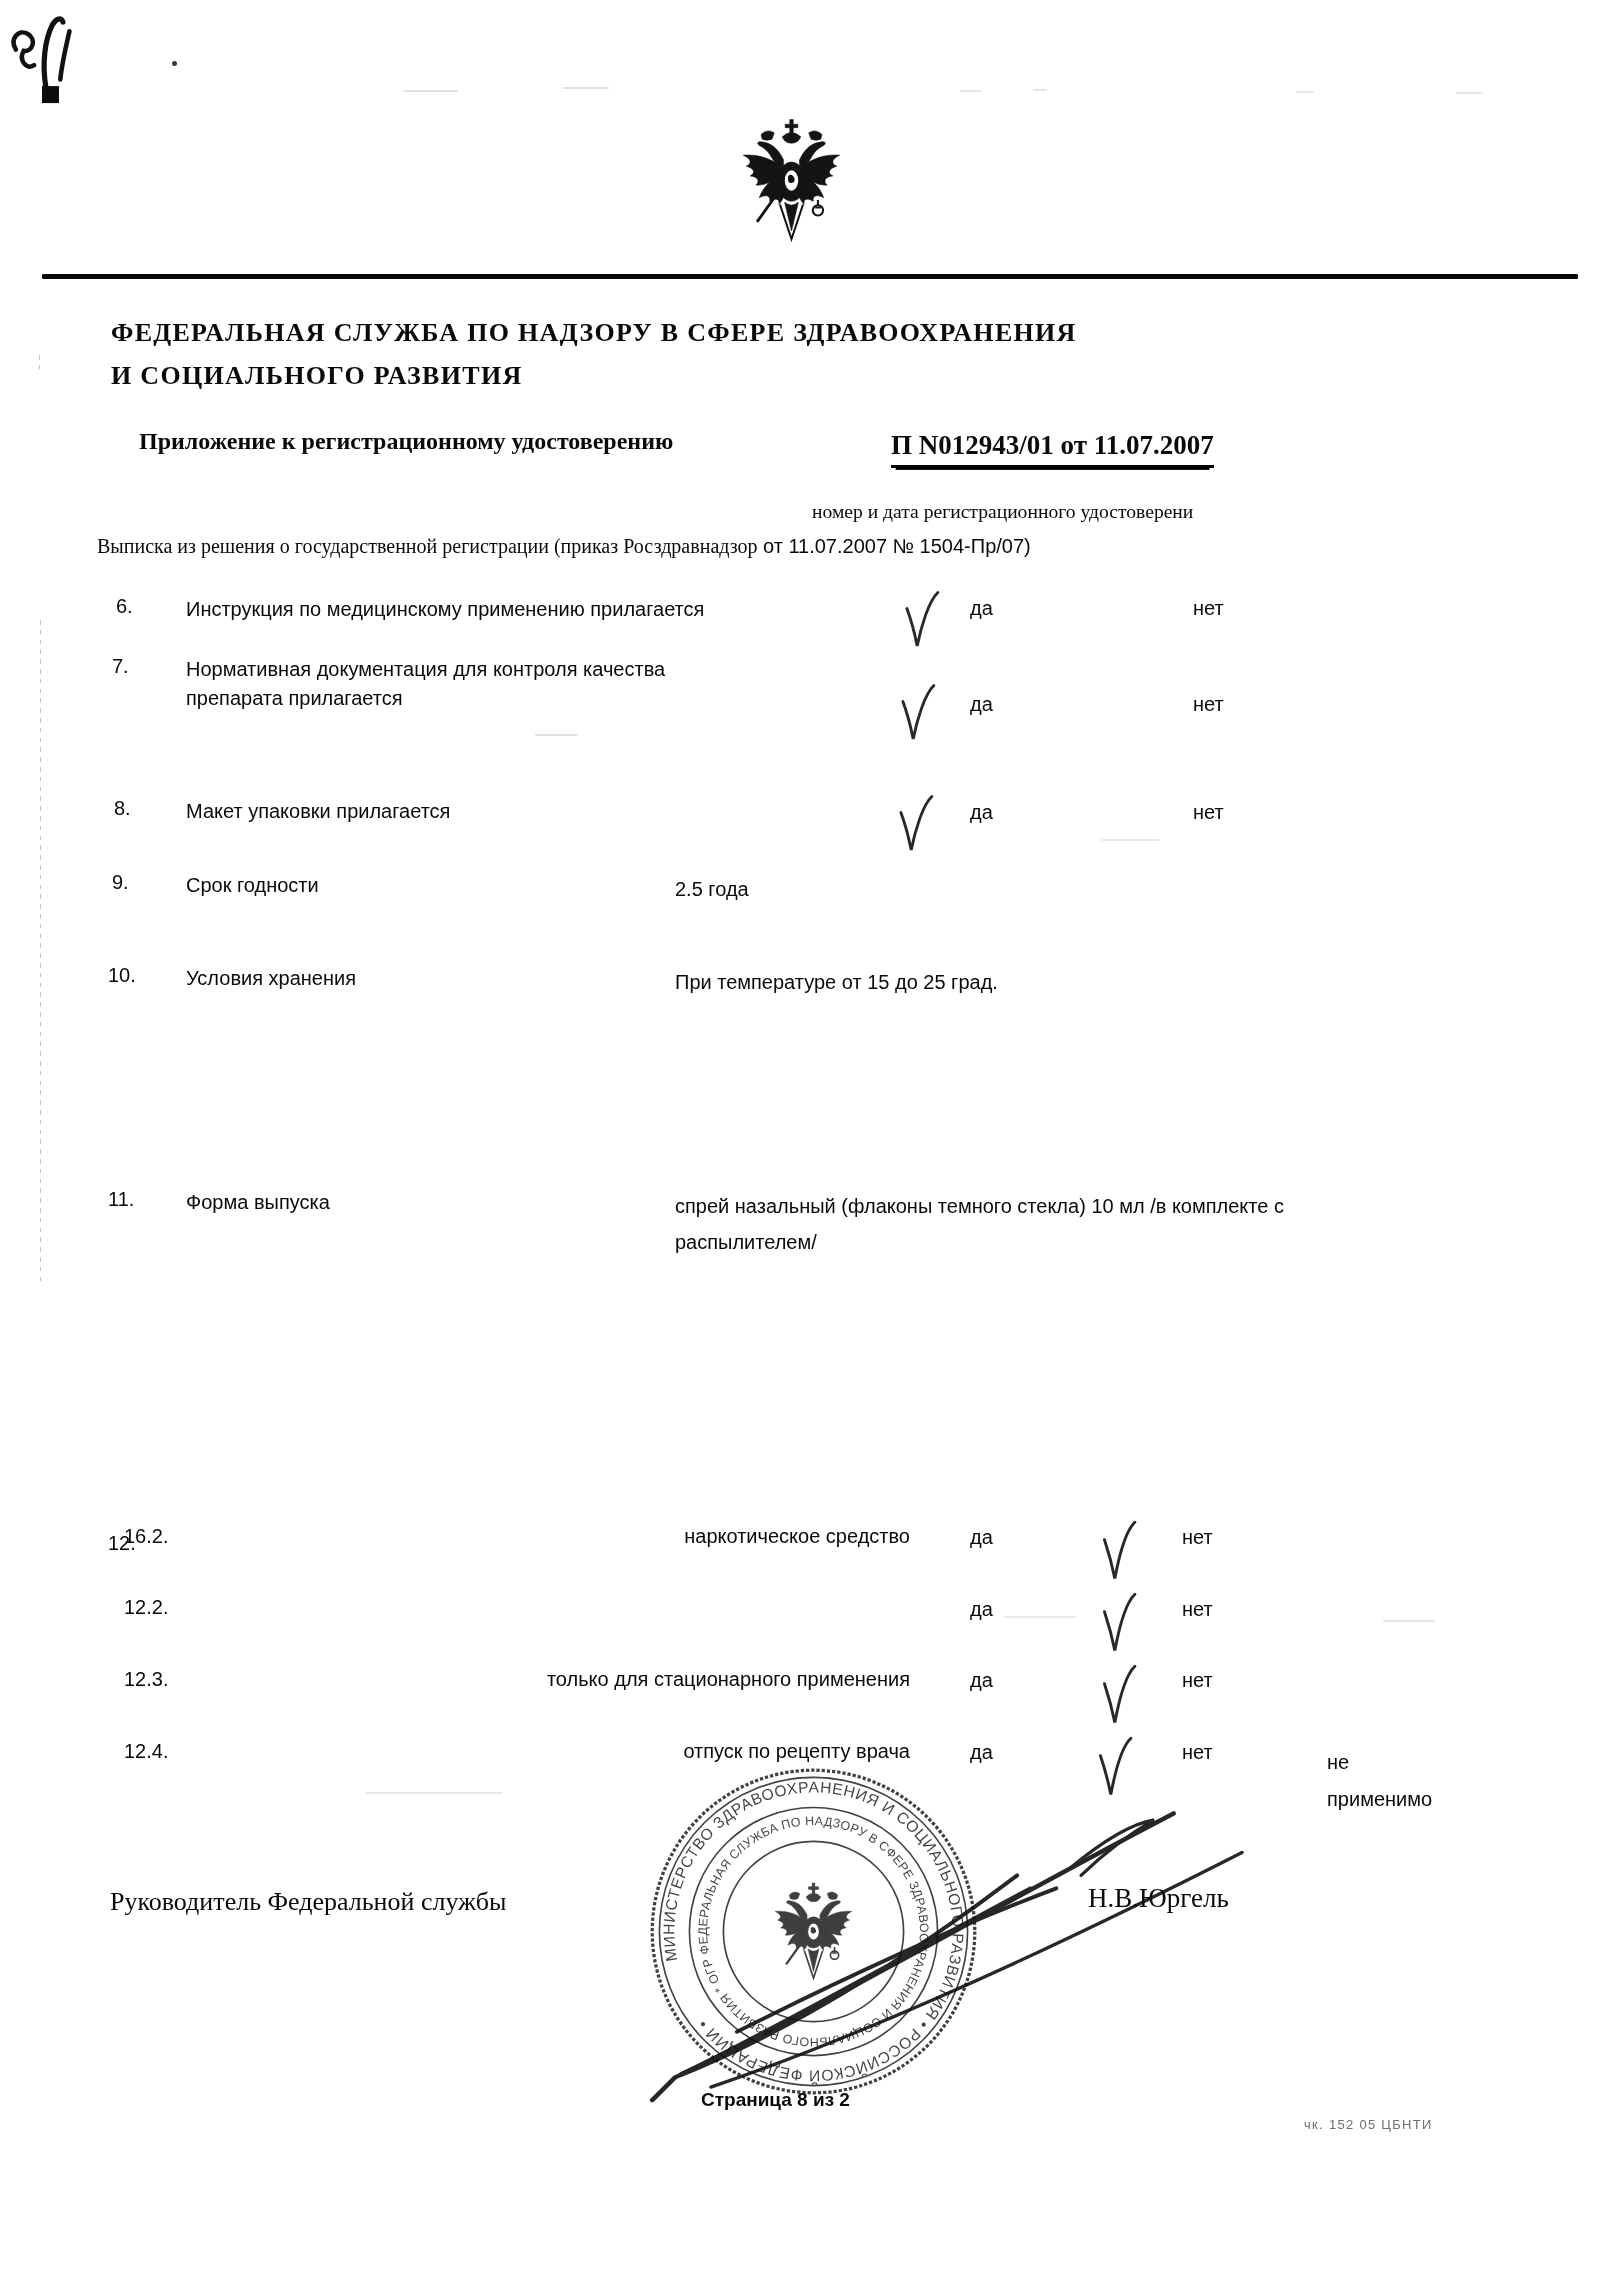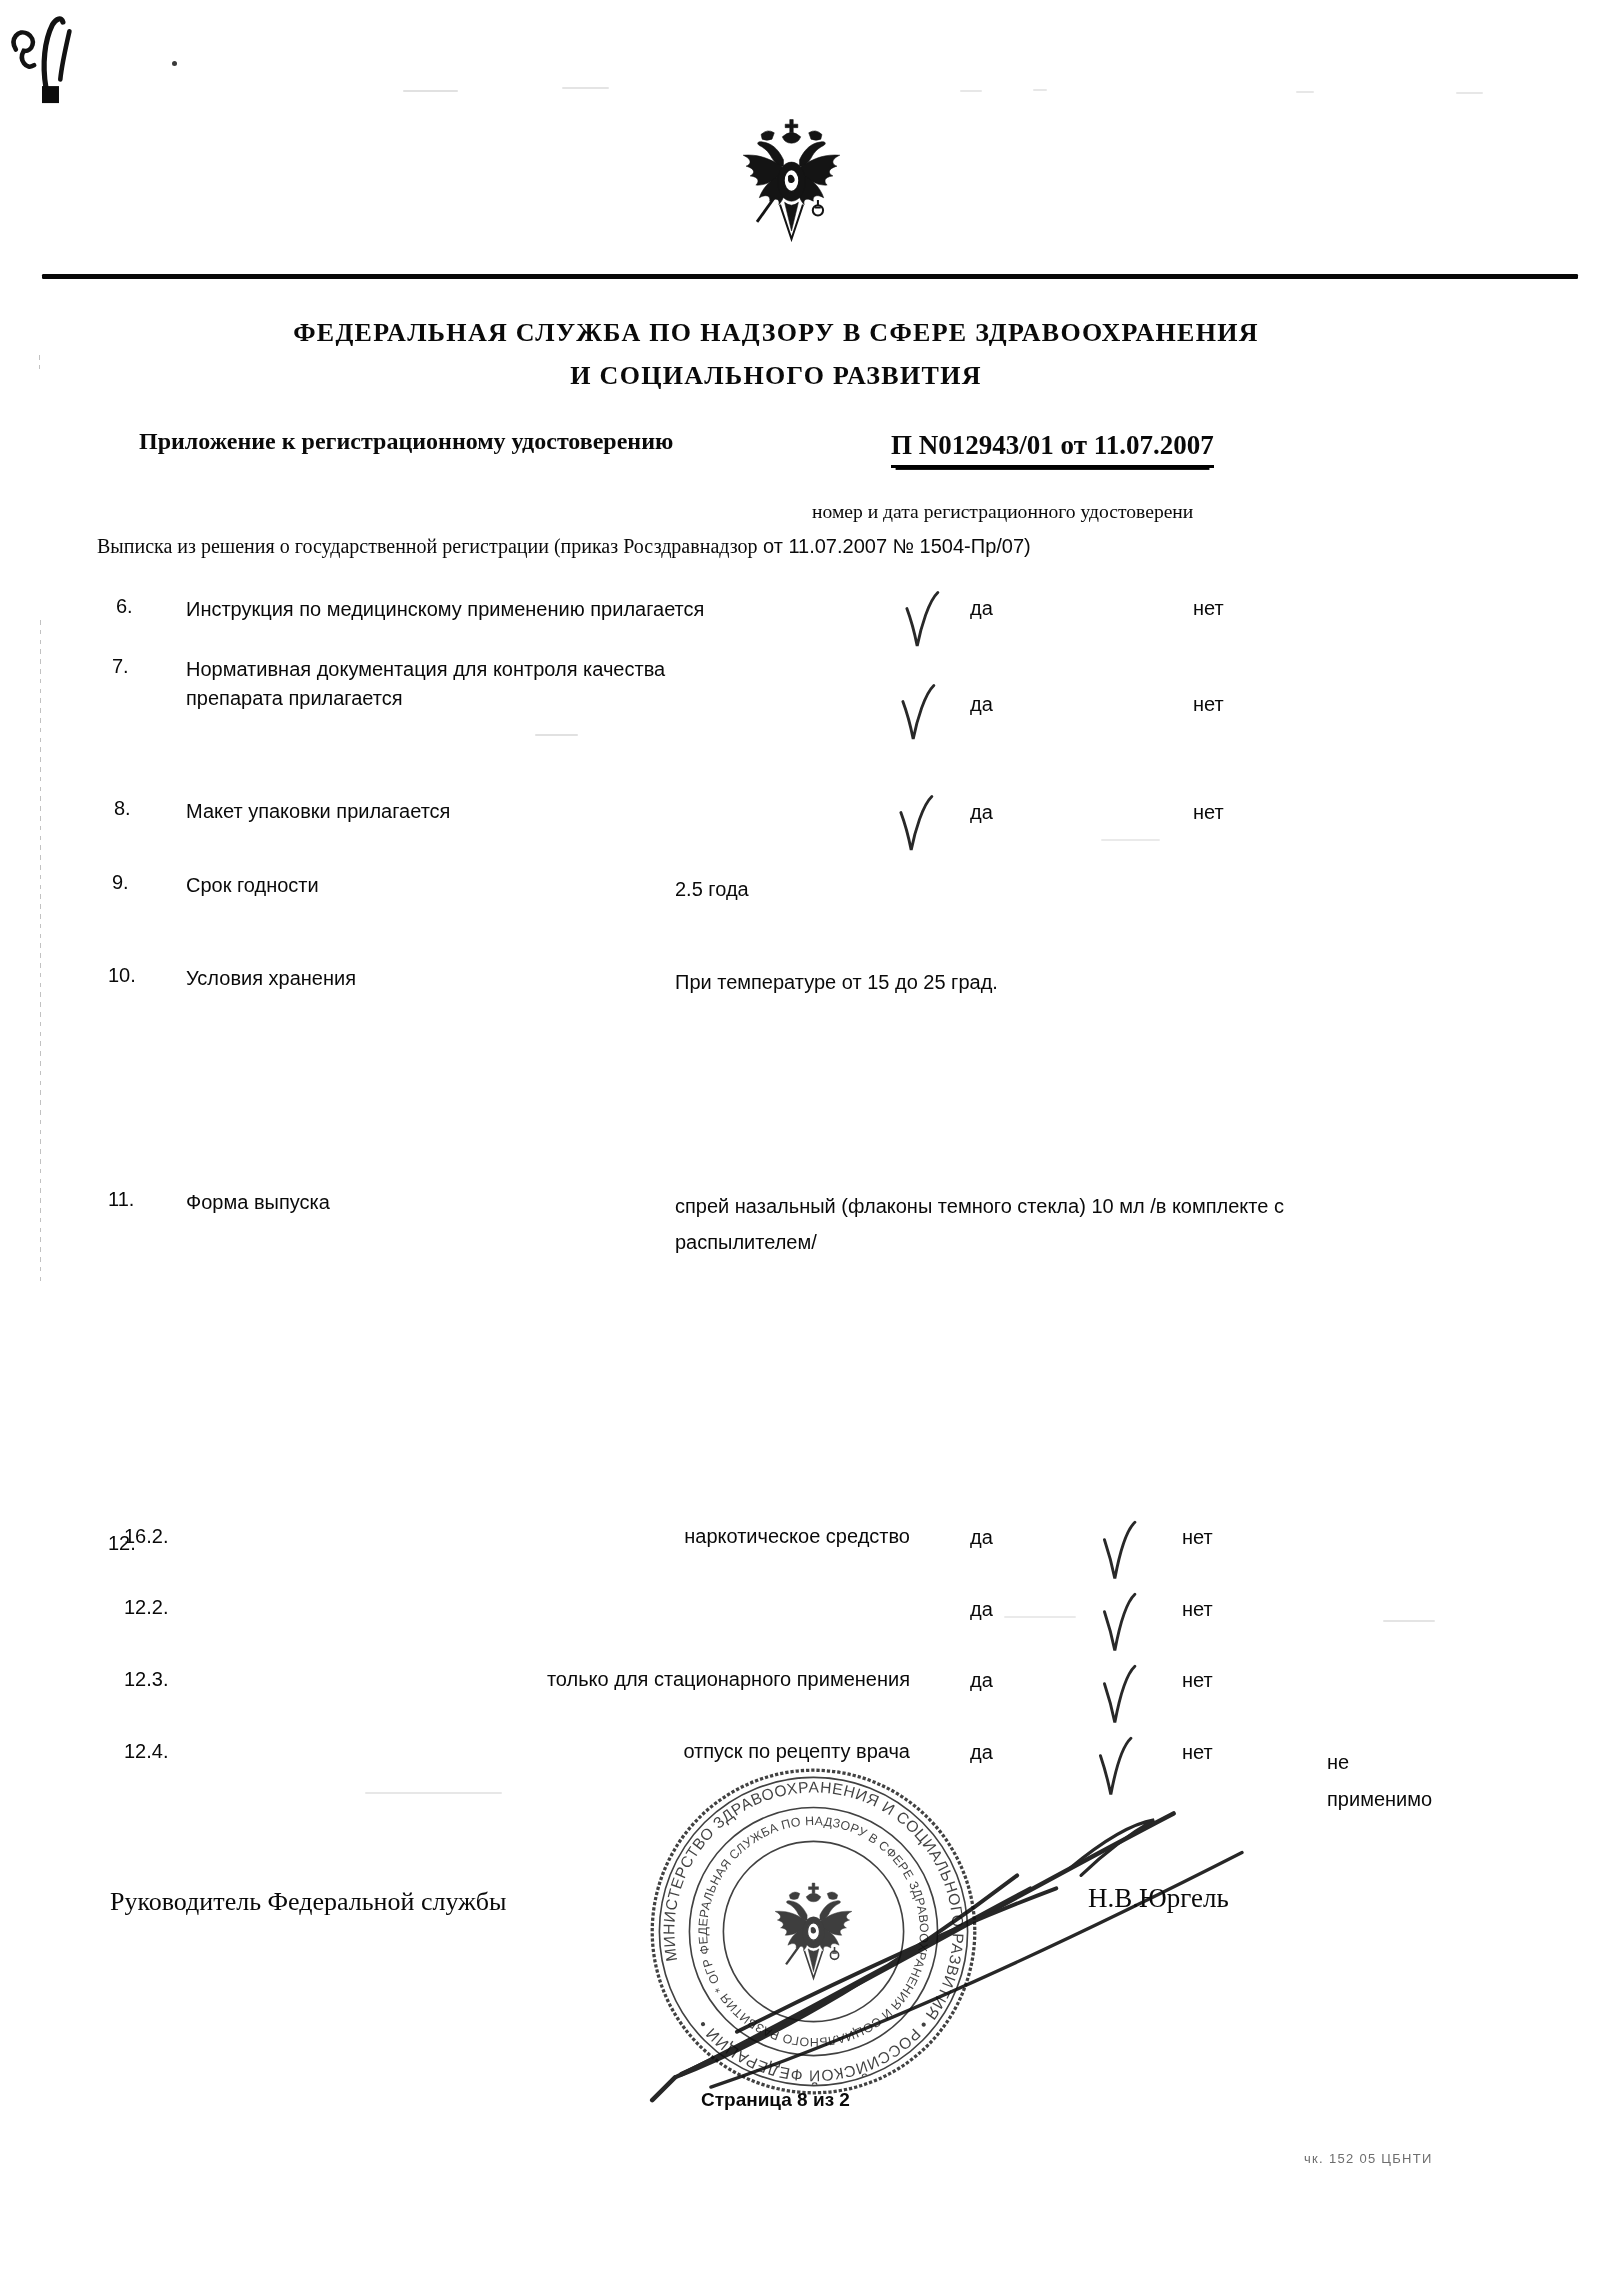--- a/index.html
+++ b/index.html
@@ -5,41 +5,41 @@
   html,body{margin:0;padding:0;background:#e8e8e8;}
   .page{
     position:relative;width:1612px;height:2295px;background:#ffffff;
     font-family:"Liberation Serif",serif;color:#0a0a0a;overflow:hidden;
   }
   .abs{position:absolute;}
   .serif{font-family:"Liberation Serif",serif;}
   .sans{font-family:"Liberation Sans",sans-serif;}
   .pre{white-space:pre-line;}
   
-  .org-head{left:111px;width:1330px;text-align:center;font-size:26px;font-weight:600;letter-spacing:1.3px;}
+  .org-head{left:111px;width:1330px;font-size:26px;font-weight:600;letter-spacing:1.3px;}
   .rule{left:42px;top:274px;width:1536px;height:4.6px;background:#070707;border-radius:1.3px;}
   .annex{left:139px;top:428px;font-size:24px;font-weight:700;}
   .regnum{left:891px;top:430px;font-size:27px;font-weight:700;border-bottom:3.3px solid #000;
           padding-bottom:3.9px;box-shadow:0 6.5px 0 -4.6px #000;}
   .caption{left:812px;top:501px;font-size:19.6px;}
   .extract{left:97px;top:535px;font-size:20px;white-space:nowrap;}
   
   .it{font-family:"Liberation Sans",sans-serif;font-size:20px;}
   .num{width:46px;}
   .lbl{line-height:1.45;}
   .val{line-height:1.8;}
   .yn{font-family:"Liberation Sans",sans-serif;font-size:20px;}
   .note{line-height:1.85;}
   .tick{stroke:#161616;stroke-width:4.5;fill:none;stroke-linecap:round;opacity:.92;}
   .r-lbl{width:652px;left:258px;text-align:right;}
   
   .sig-title{left:110px;top:1887px;font-size:26px;}
   .sig-name{left:1088px;top:1883px;font-size:27px;}
   .pagelbl{left:701px;top:2089px;font-size:19px;font-weight:700;z-index:6;}
-  .printcode{left:1304px;top:2117px;font-size:13px;color:#6e6e6e;letter-spacing:1.3px;filter:blur(0.2px);margin-top:34px;}
+  .printcode{left:1304px;top:2117px;font-size:13px;color:#6e6e6e;letter-spacing:1.3px;filter:blur(0.2px);}
   
   .stamp{left:647px;top:1765px;z-index:2;}
   .autograph{left:613px;top:1745px;z-index:7;}
   .cornermark{left:3.9px;top:9px;}
   .eagle-top{left:734px;top:110px;}
   
   .dash{background:#c4c4c4;height:2px;border-radius:1.3px;}
   .dot{width:5.2px;height:5.2px;background:#3a3a3a;border-radius:50%;}
   .vdash{width:1.3px;opacity:.55;
     background:repeating-linear-gradient(to bottom,#8f8f8f 0 4.6px,transparent 4.6px 9.8px);}

